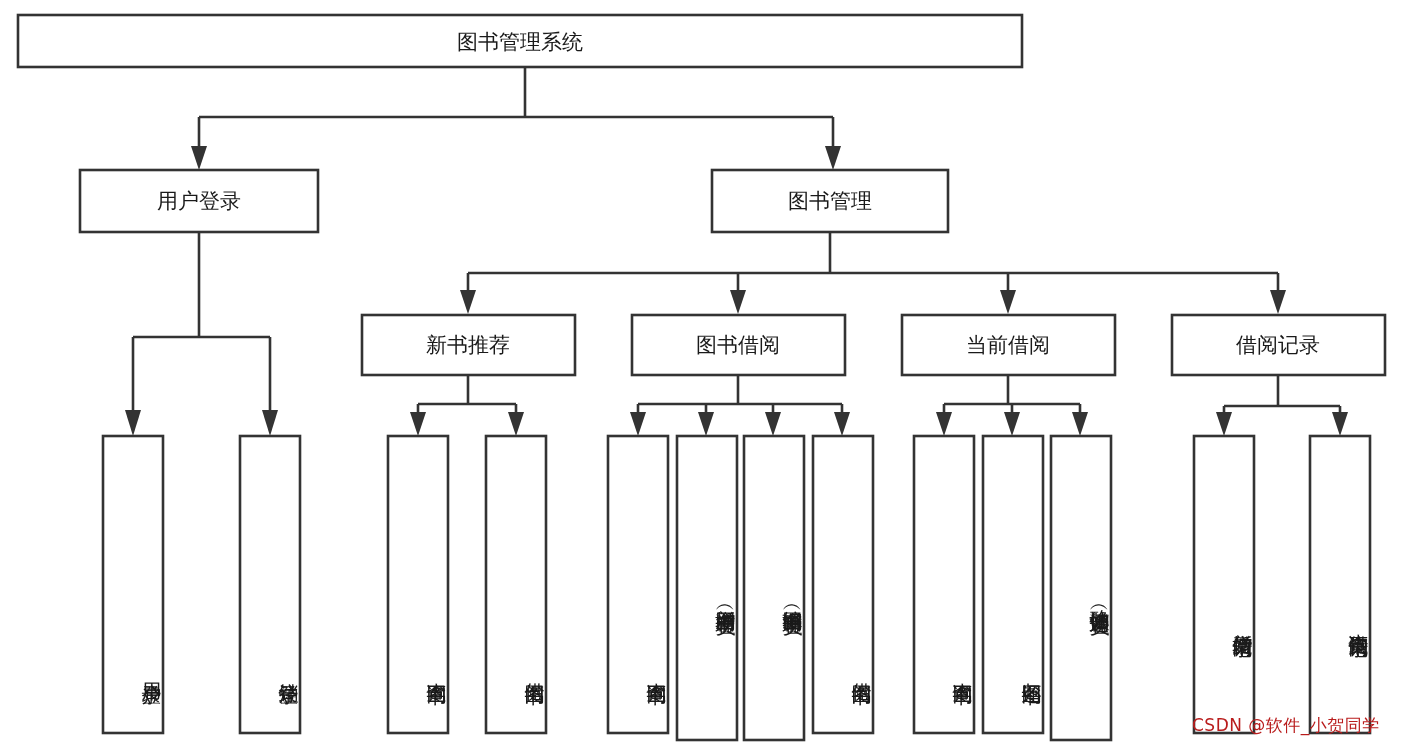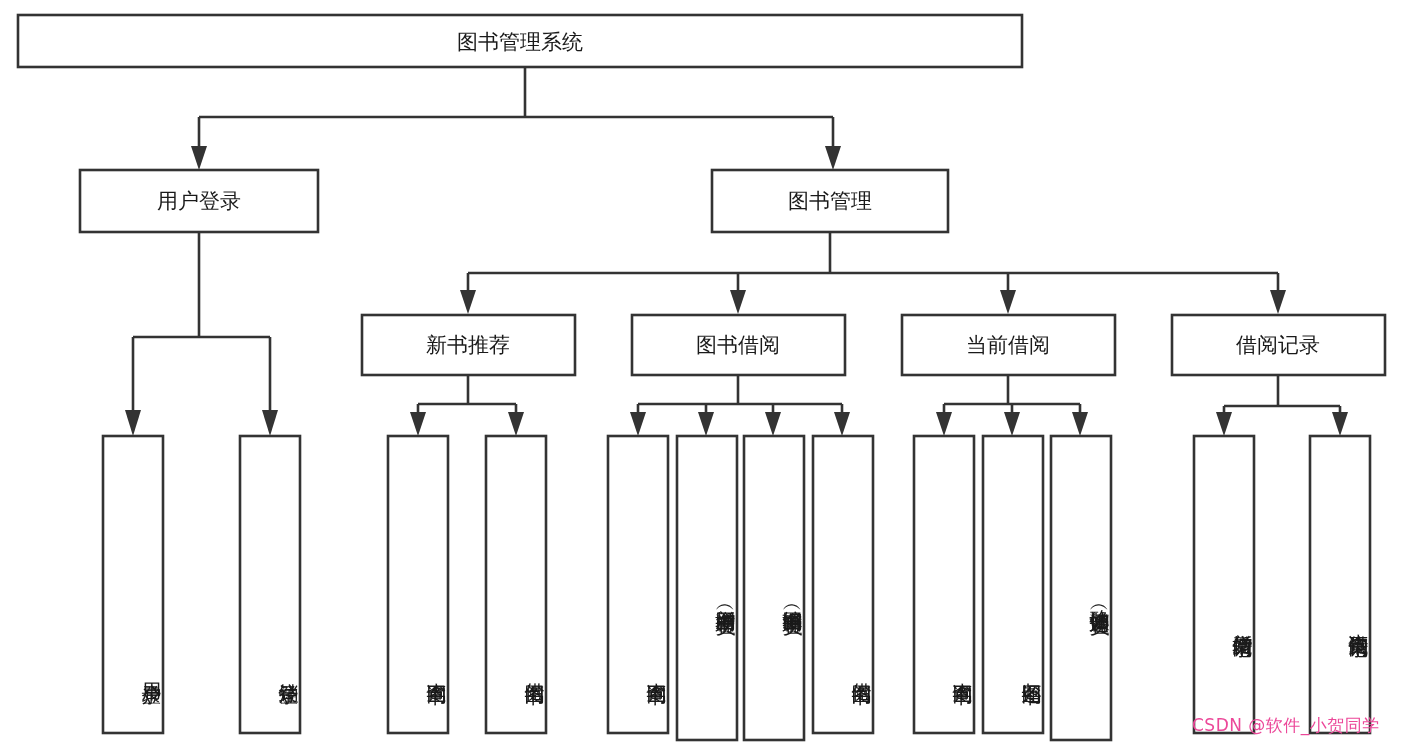--- a/index.html
+++ b/index.html
@@ -61,21 +61,21 @@
     letter-spacing: 1px;
     white-space: nowrap;
     pointer-events: none;
   }
   .watermark {
     position: absolute;
     left: 1192px;
     top: 714px;
     font-family: "DejaVu Sans", "Liberation Sans", sans-serif;
     font-size: 17px;
-    color: #ec4899;
+    color: #b91c1c;
     white-space: nowrap;
     letter-spacing: 0.5px;
   }
 </style>
 </head>
 <body>
 
 <div id="diagram-root">
 
   <svg class="flow" viewBox="0 0 1405 747" xmlns="http://www.w3.org/2000/svg">

